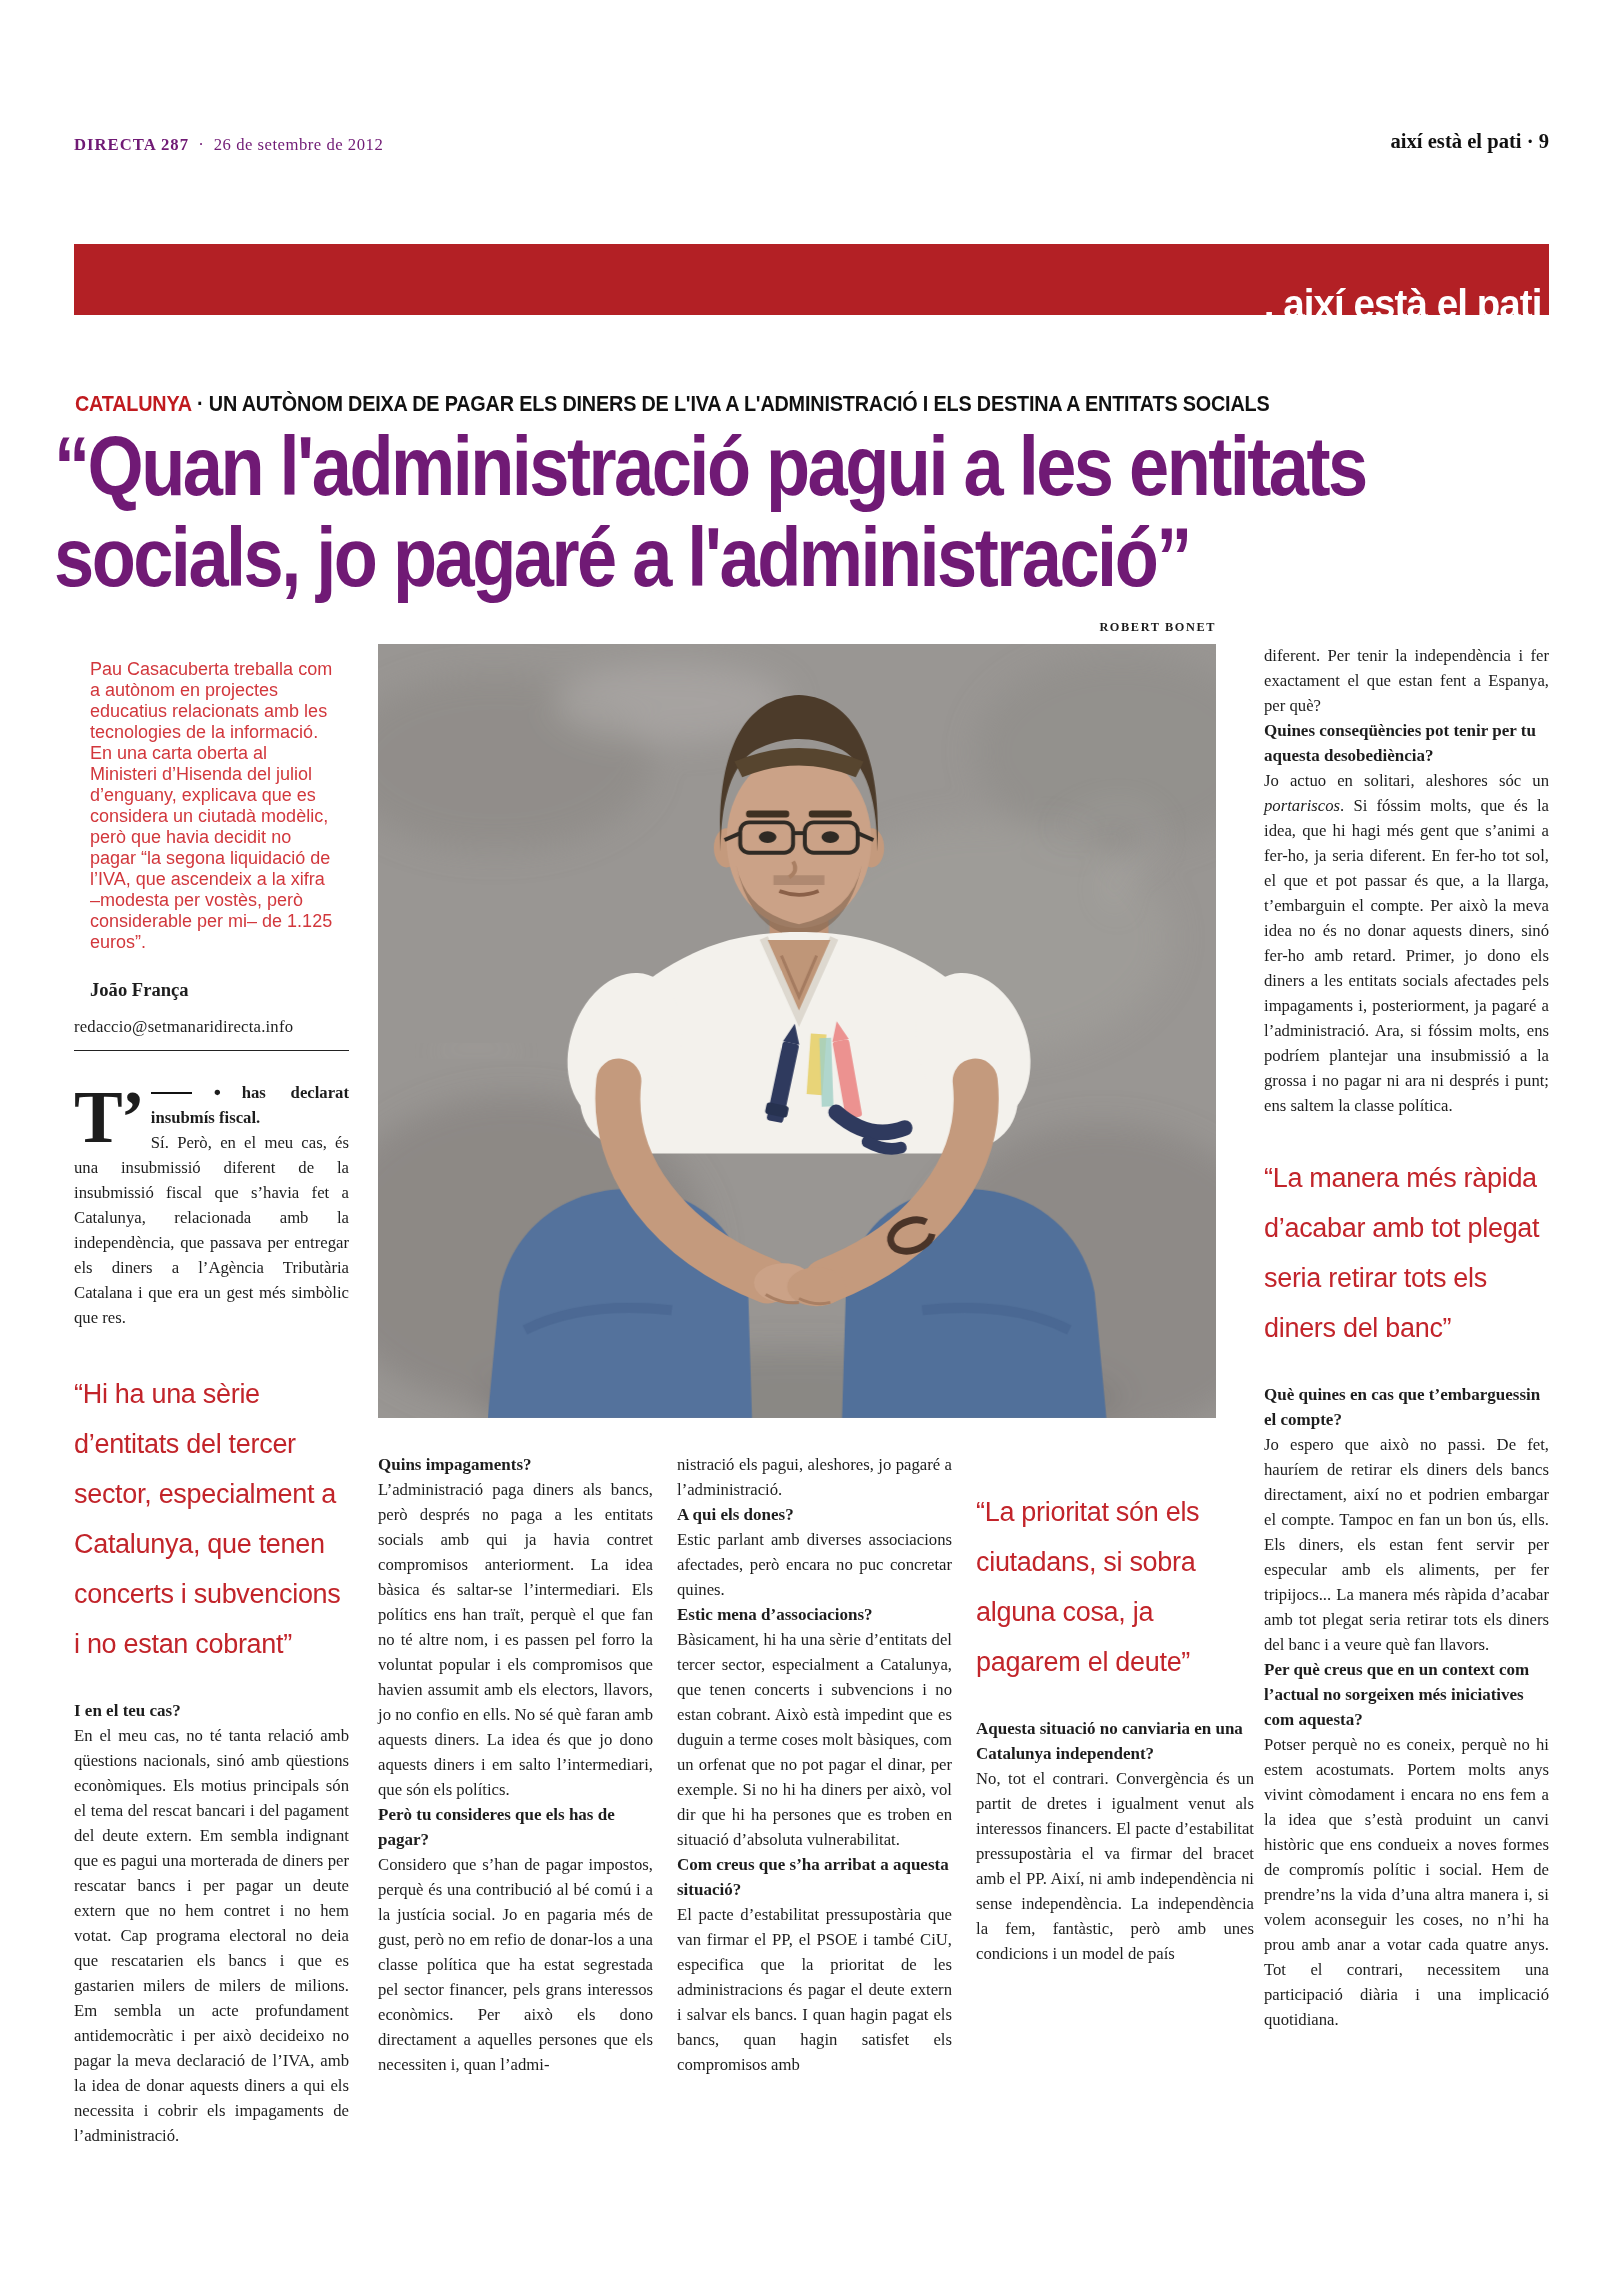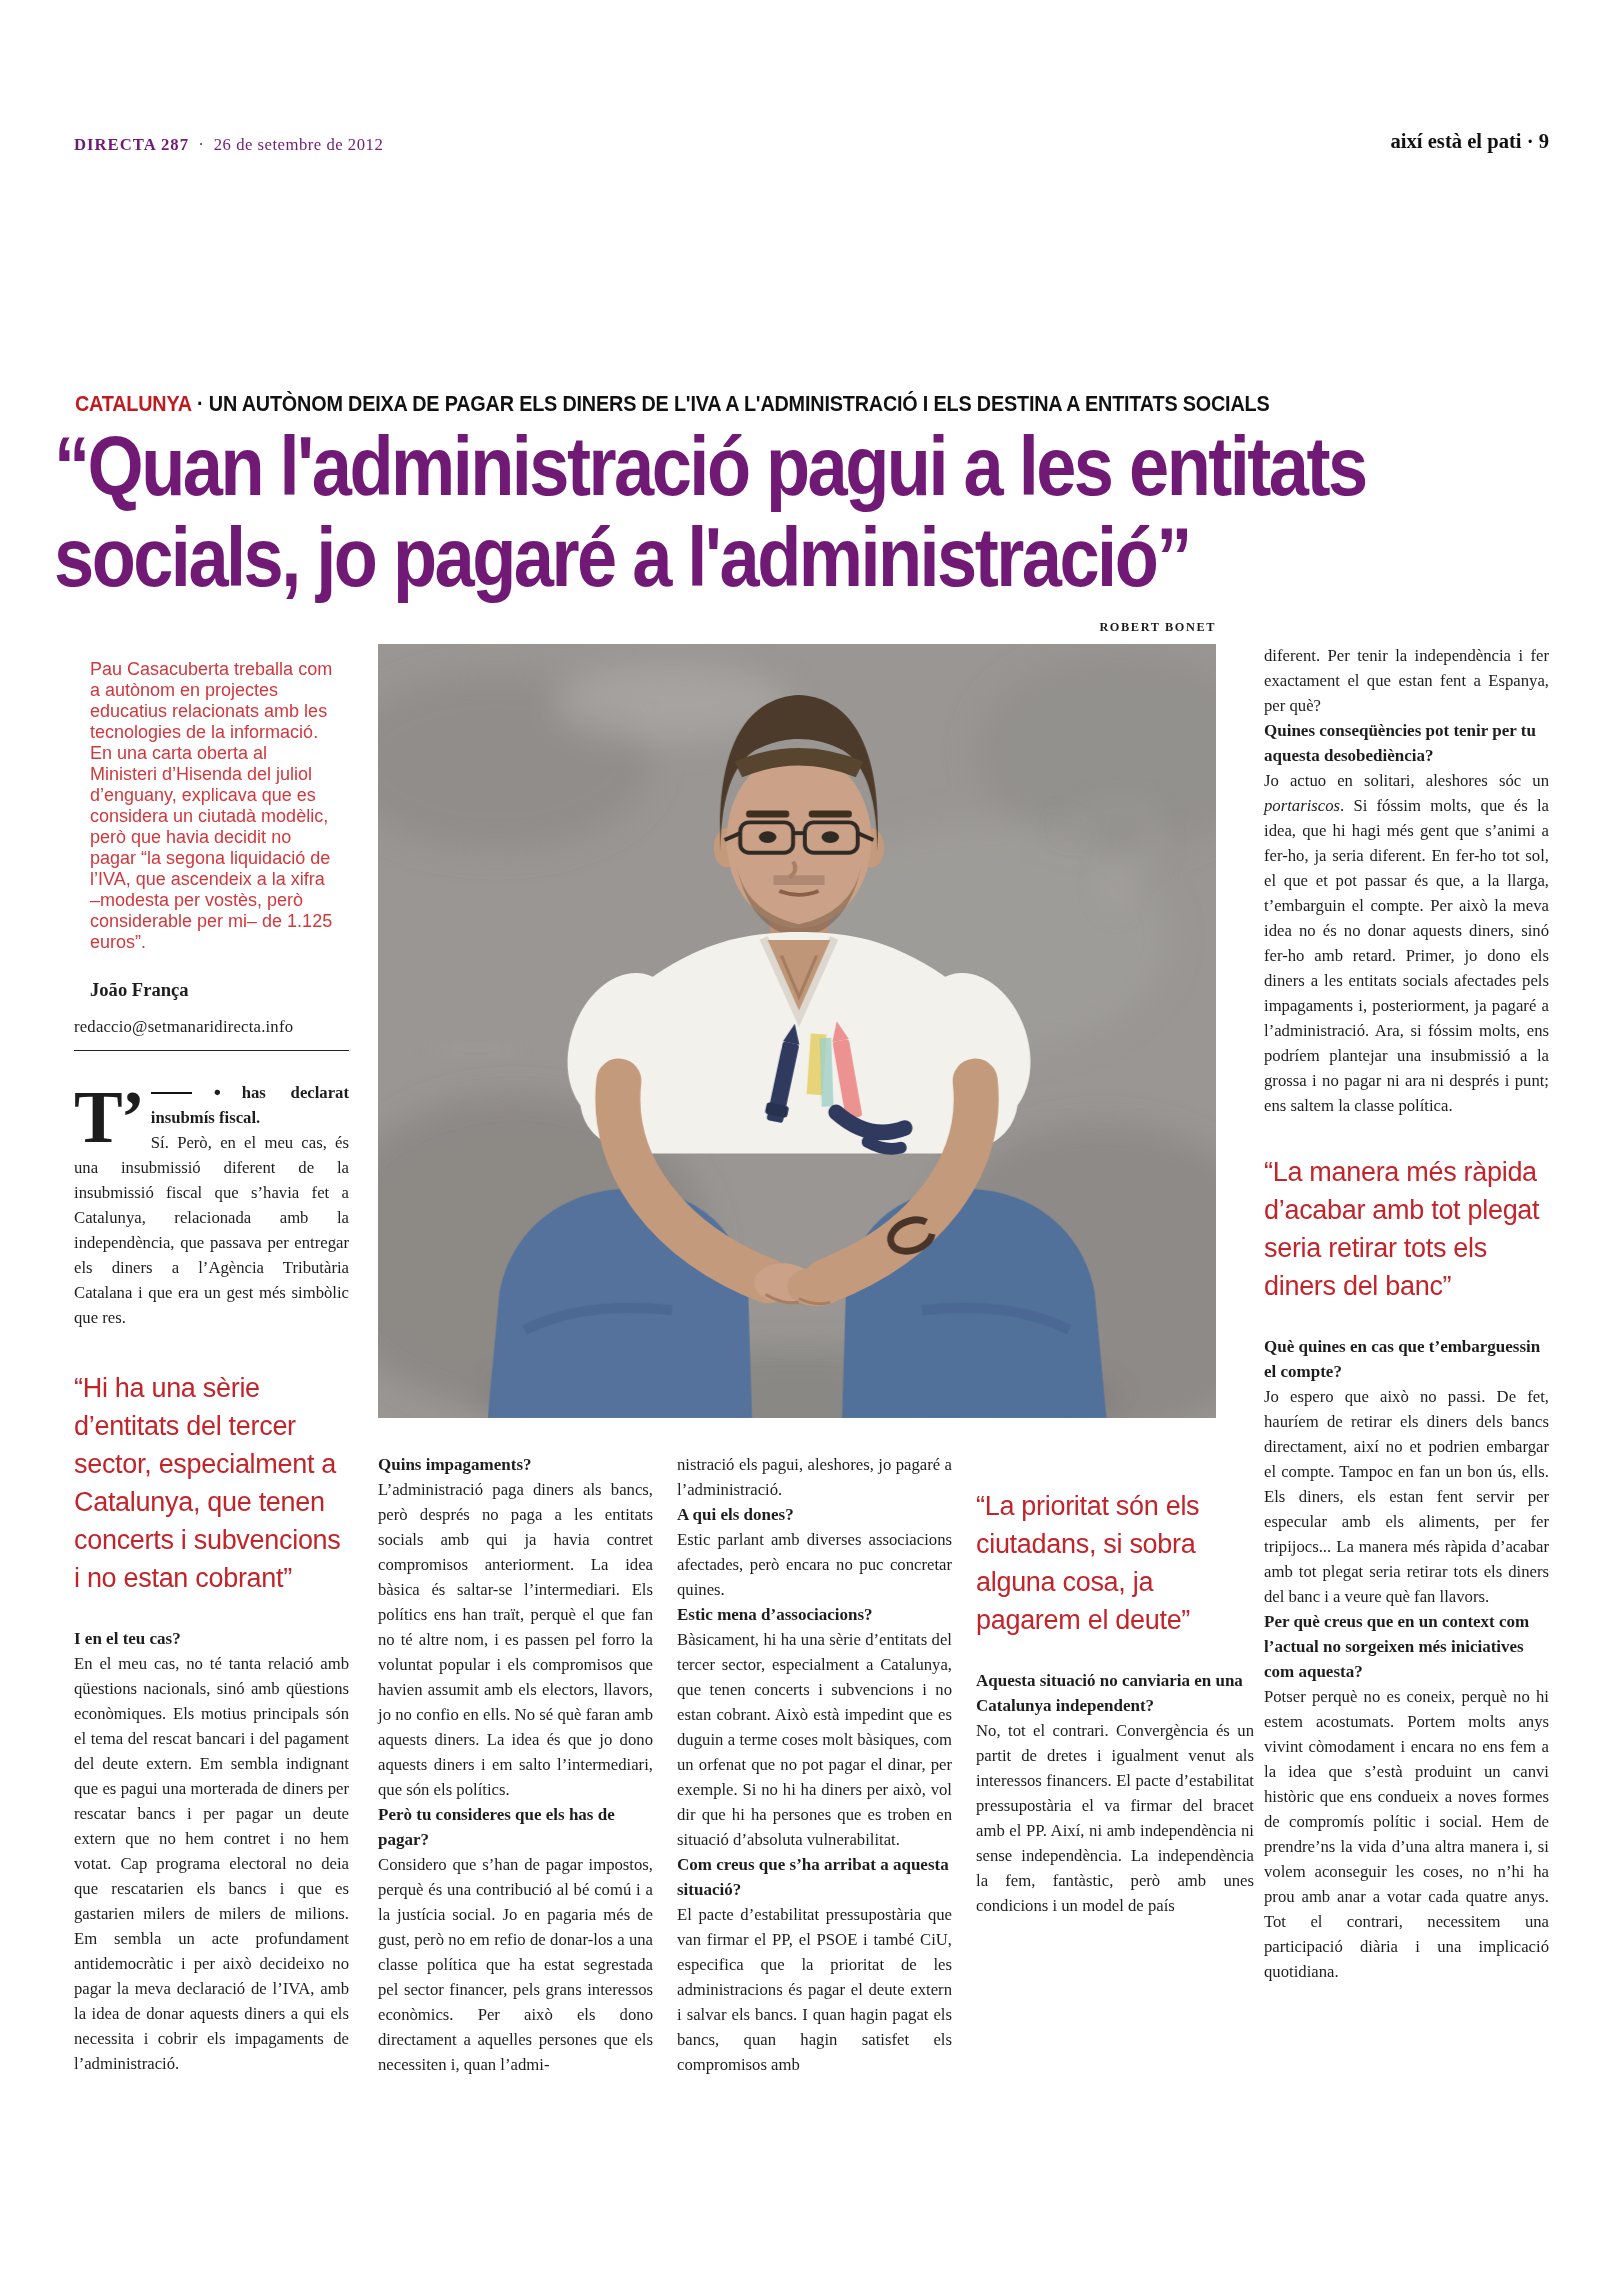--- a/index.html
+++ b/index.html
@@ -35,41 +35,44 @@
   .col5{left:1264px;top:643px;width:285px;}
   .lede{font-family:"Liberation Sans",sans-serif;font-size:18px;line-height:21px;color:#d2373c;margin:16px;}
   .byline{margin-top:25.5px;border-bottom:1.5px solid #222;padding-bottom:13.7px;margin-bottom:29px;}
   .byline .author{font-size:18.6px;font-weight:bold;margin:16px;}
   .byline .email{font-size:16.7px;letter-spacing:0.2px;margin:2px 0 0 0;}
   p.body{font-size:16.7px;line-height:25px;text-align:justify;margin:0;}
   p.q{font-size:17px;line-height:25px;font-weight:bold;margin:0;text-align:left;}
   .dc{float:left;font-size:73px;line-height:63px;font-weight:bold;padding:5.9px 7.8px 0 0;letter-spacing:-2px;}
   .qdash{display:inline-block;width:41px;border-top:2.5px solid #111;vertical-align:3.9px;margin-right:1px;}
   .qdot{font-size:12.7px;vertical-align:2px;}
-  .pullquote{font-family:"Liberation Sans",sans-serif;font-size:27px;line-height:38px;
+  .pullquote{font-family:"Liberation Sans",sans-serif;font-size:27px;line-height:50px;
         color:#c2242a;margin:35px 0 29px 0;letter-spacing:-0.3px;}
   .pq-first{margin-top:39px;}
   
   .credit{position:absolute;left:882px;top:620px;width:334px;text-align:right;
         font-size:12.3px;letter-spacing:1.6px;color:#1c1c1c;font-weight:bold;}
   .photo{position:absolute;left:378px;top:644px;width:838px;height:774px;background:#999693;overflow:hidden;}
   .photo svg{display:block;width:100%;height:100%;}
 </style>
 </head>
 <body>
 
 <div class="page">
 
   <div class="mast-left">
     <b>DIRECTA 287</b>
     <span>&nbsp;·&nbsp;</span>
     <span>26 de setembre de 2012</span>
   </div>
   <div class="mast-right">així està el pati · 9</div>
 
+  <div class="banner">
+    <span class="banner-label">, així està el pati</span>
+  </div>
 
   <div class="kicker">
     <span class="scale">
       <span class="tag">CATALUNYA</span><span class="sep">·</span><span class="ktext">UN AUTÒNOM DEIXA DE PAGAR ELS DINERS DE L'IVA A L'ADMINISTRACIÓ I ELS DESTINA A ENTITATS SOCIALS</span>
     </span>
   </div>
 
   <div class="headline">
     <span class="hl-line">“Quan l'administració pagui a les entitats</span>
     <span class="hl-line">socials, jo pagaré a l'administració”</span>

